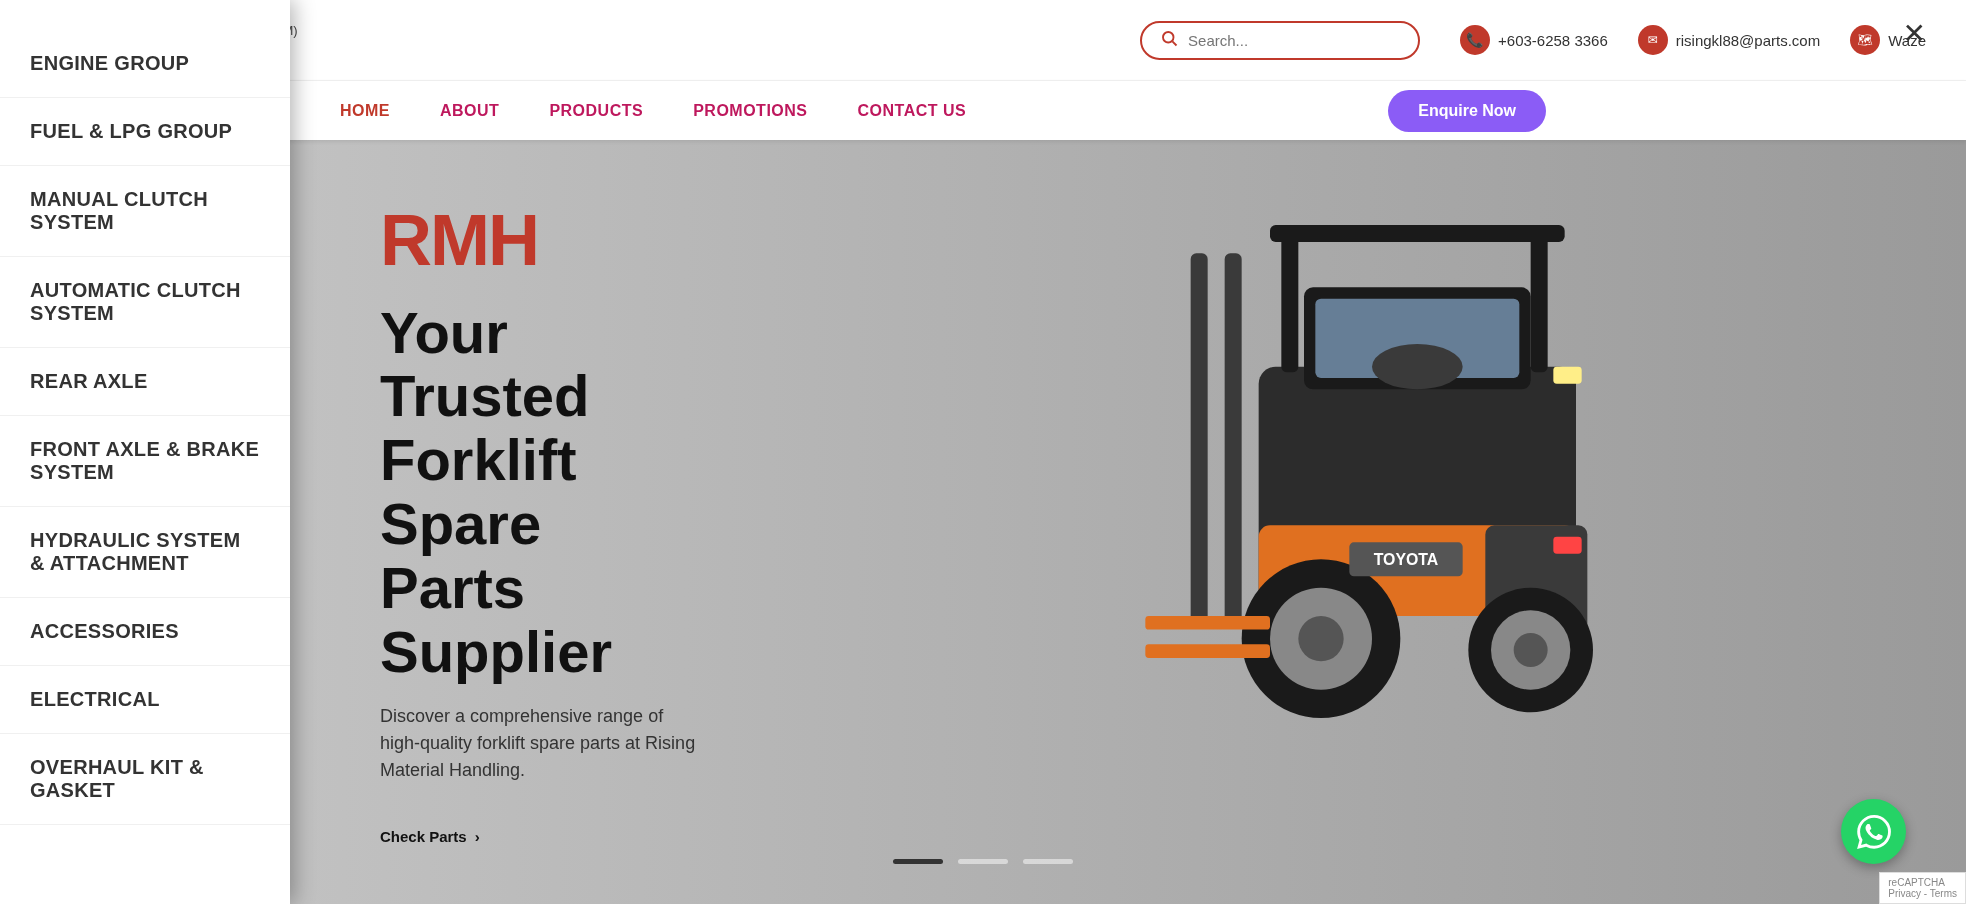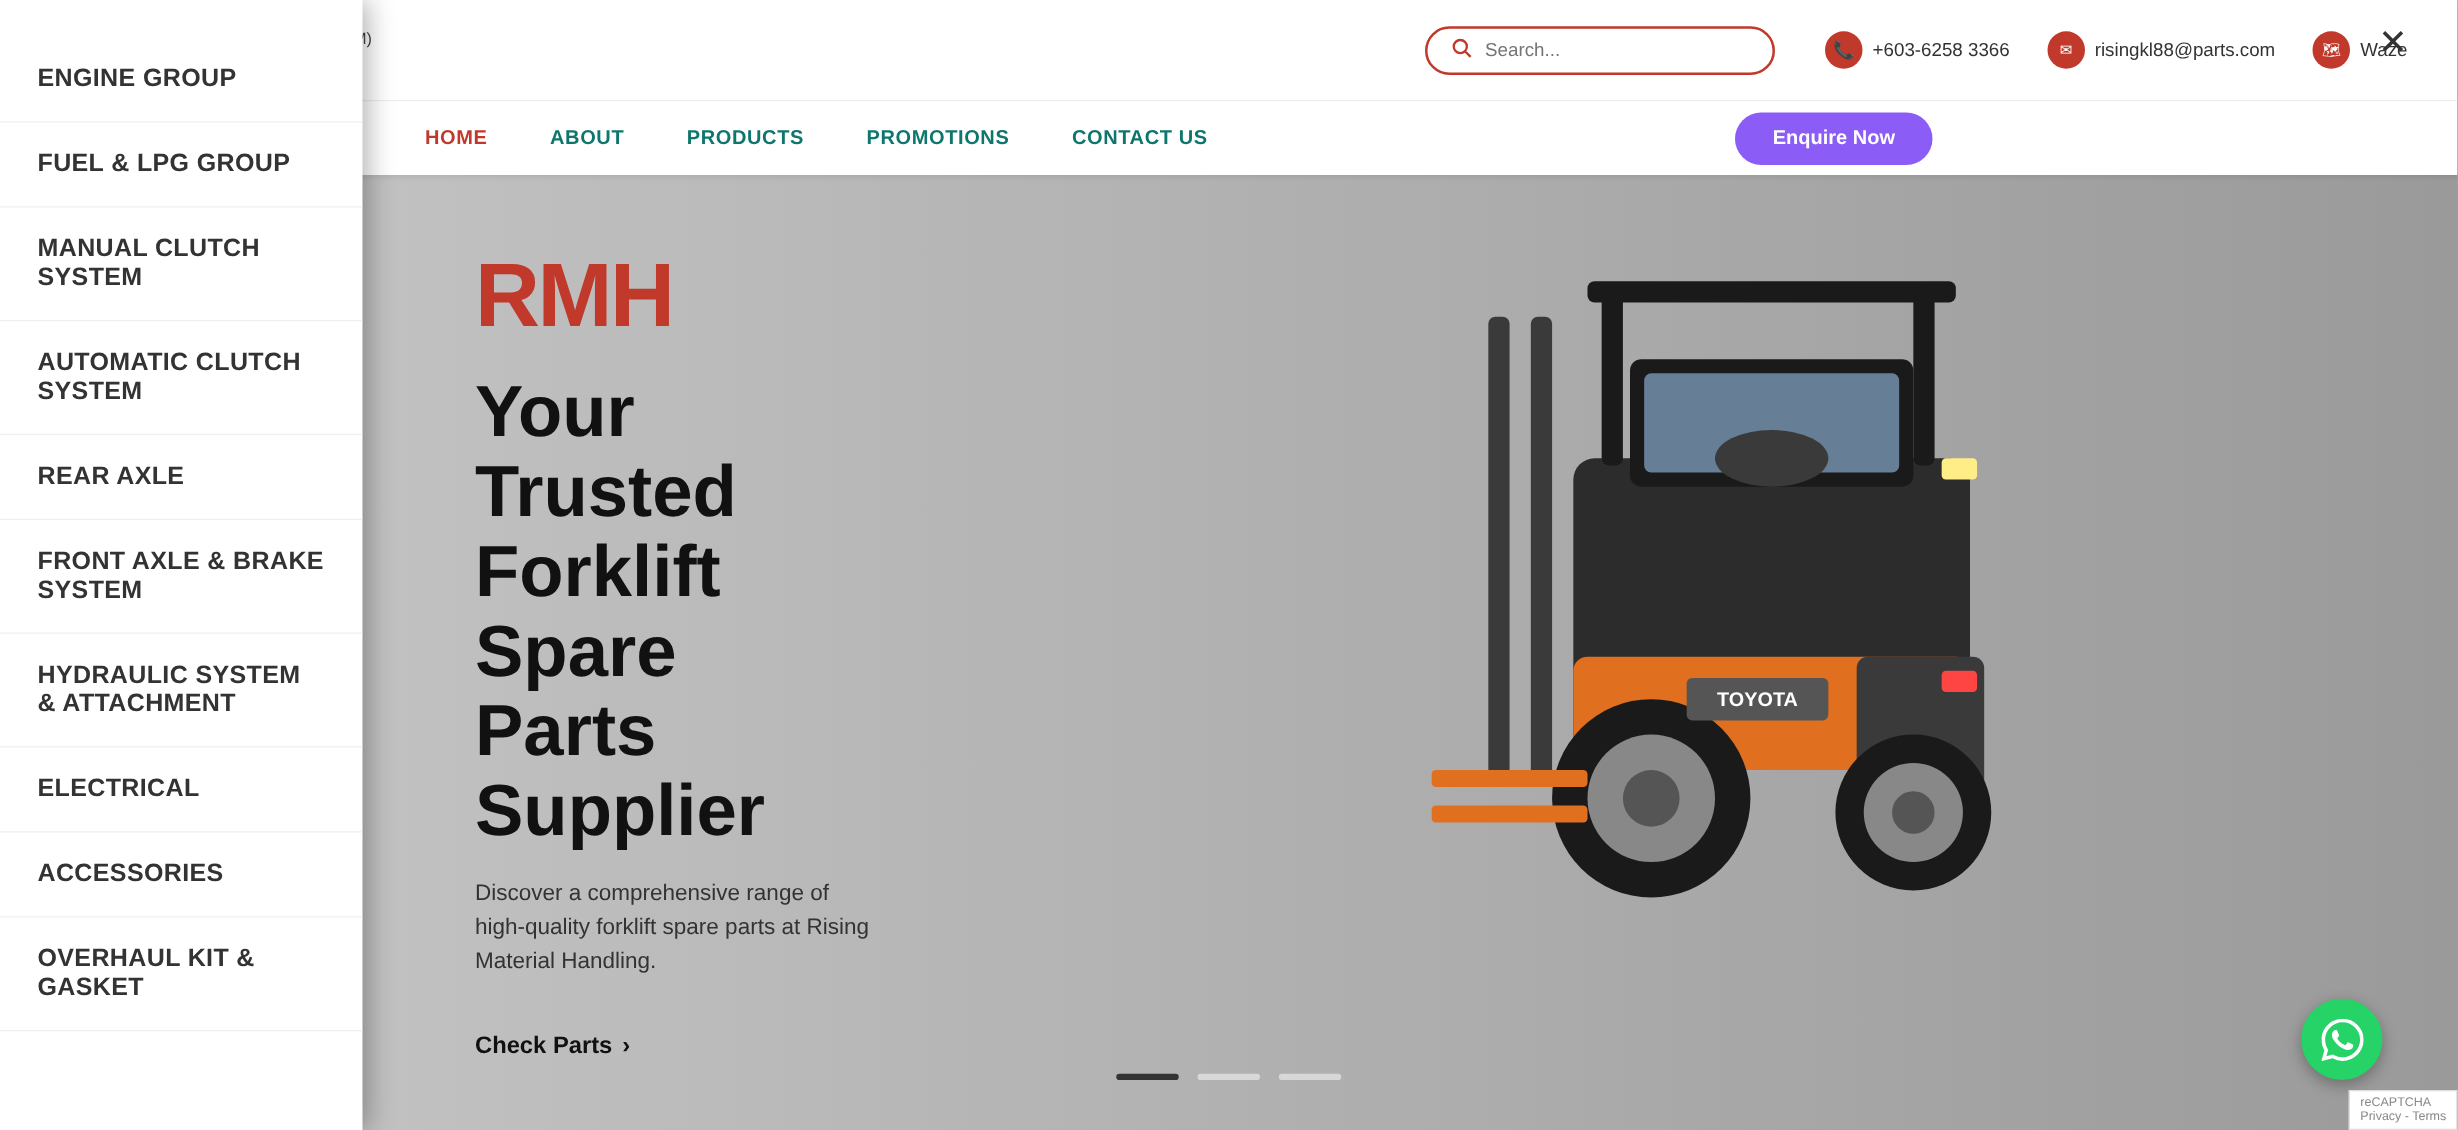--- a/index.html
+++ b/index.html
@@ -117,21 +117,21 @@
     .nav-items {
       display: flex;
       align-items: flex-start;
       gap: 50px;
       flex: 1;
     }
 
     .nav-item {
       font-size: 16px;
       font-weight: 600;
-      color: #0f766e;
+      color: #be185d;
       cursor: pointer;
       letter-spacing: 0.5px;
     }
 
     .nav-item.active {
       color: #c0392b;
     }
 
     .enquire-btn {
       background: #8b5cf6;
@@ -183,21 +183,21 @@
       color: #333;
       line-height: 1.5;
       margin-bottom: 44px;
       max-width: 480px;
     }
 
     .check-parts-link {
       display: flex;
       align-items: center;
       gap: 8px;
-      font-size: 19px;
+      font-size: 15px;
       font-weight: 700;
       color: #111;
       cursor: pointer;
     }
 
     
     .hero-image {
       position: absolute;
       right: 200px;
       top: 0;
@@ -422,22 +422,22 @@
 </div>
 
 <div class="sidebar-menu">
   <div class="sidebar-item">ENGINE GROUP</div>
   <div class="sidebar-item">FUEL &amp; LPG GROUP</div>
   <div class="sidebar-item">MANUAL CLUTCH SYSTEM</div>
   <div class="sidebar-item">AUTOMATIC CLUTCH SYSTEM</div>
   <div class="sidebar-item">REAR AXLE</div>
   <div class="sidebar-item">FRONT AXLE &amp; BRAKE SYSTEM</div>
   <div class="sidebar-item">HYDRAULIC SYSTEM &amp; ATTACHMENT</div>
+  <div class="sidebar-item">ACCESSORIES</div>
   <div class="sidebar-item">ELECTRICAL</div>
-  <div class="sidebar-item">ACCESSORIES</div>
   <div class="sidebar-item">OVERHAUL KIT &amp; GASKET</div>
 </div>
 
 <button class="close-btn">✕</button>
 
 <div class="whatsapp-btn">
   <svg width="34" height="34" viewBox="0 0 24 24" fill="#fff" xmlns="http://www.w3.org/2000/svg">
     <path d="M17.472 14.382c-.297-.149-1.758-.867-2.03-.967-.273-.099-.471-.148-.67.15-.197.297-.767.966-.94 1.164-.173.199-.347.223-.644.075-.297-.15-1.255-.463-2.39-1.475-.883-.788-1.48-1.761-1.653-2.059-.173-.297-.018-.458.13-.606.134-.133.298-.347.446-.52.149-.174.198-.298.298-.497.099-.198.05-.371-.025-.52-.075-.149-.669-1.612-.916-2.207-.242-.579-.487-.5-.669-.51-.173-.008-.371-.01-.57-.01-.198 0-.52.074-.792.372-.272.297-1.04 1.016-1.04 2.479 0 1.462 1.065 2.875 1.213 3.074.149.198 2.096 3.2 5.077 4.487.709.306 1.262.489 1.694.625.712.227 1.36.195 1.871.118.571-.085 1.758-.719 2.006-1.413.248-.694.248-1.289.173-1.413-.074-.124-.272-.198-.57-.347m-5.421 7.403h-.004a9.87 9.87 0 01-5.031-1.378l-.361-.214-3.741.982.998-3.648-.235-.374a9.86 9.86 0 01-1.51-5.26c.001-5.45 4.436-9.884 9.888-9.884 2.64 0 5.122 1.03 6.988 2.898a9.825 9.825 0 012.893 6.994c-.003 5.45-4.437 9.884-9.885 9.884m8.413-18.297A11.815 11.815 0 0012.05 0C5.495 0 .16 5.335.157 11.892c0 2.096.547 4.142 1.588 5.945L.057 24l6.305-1.654a11.882 11.882 0 005.683 1.448h.005c6.554 0 11.89-5.335 11.893-11.893a11.821 11.821 0 00-3.48-8.413z"></path>
   </svg>
 </div>

